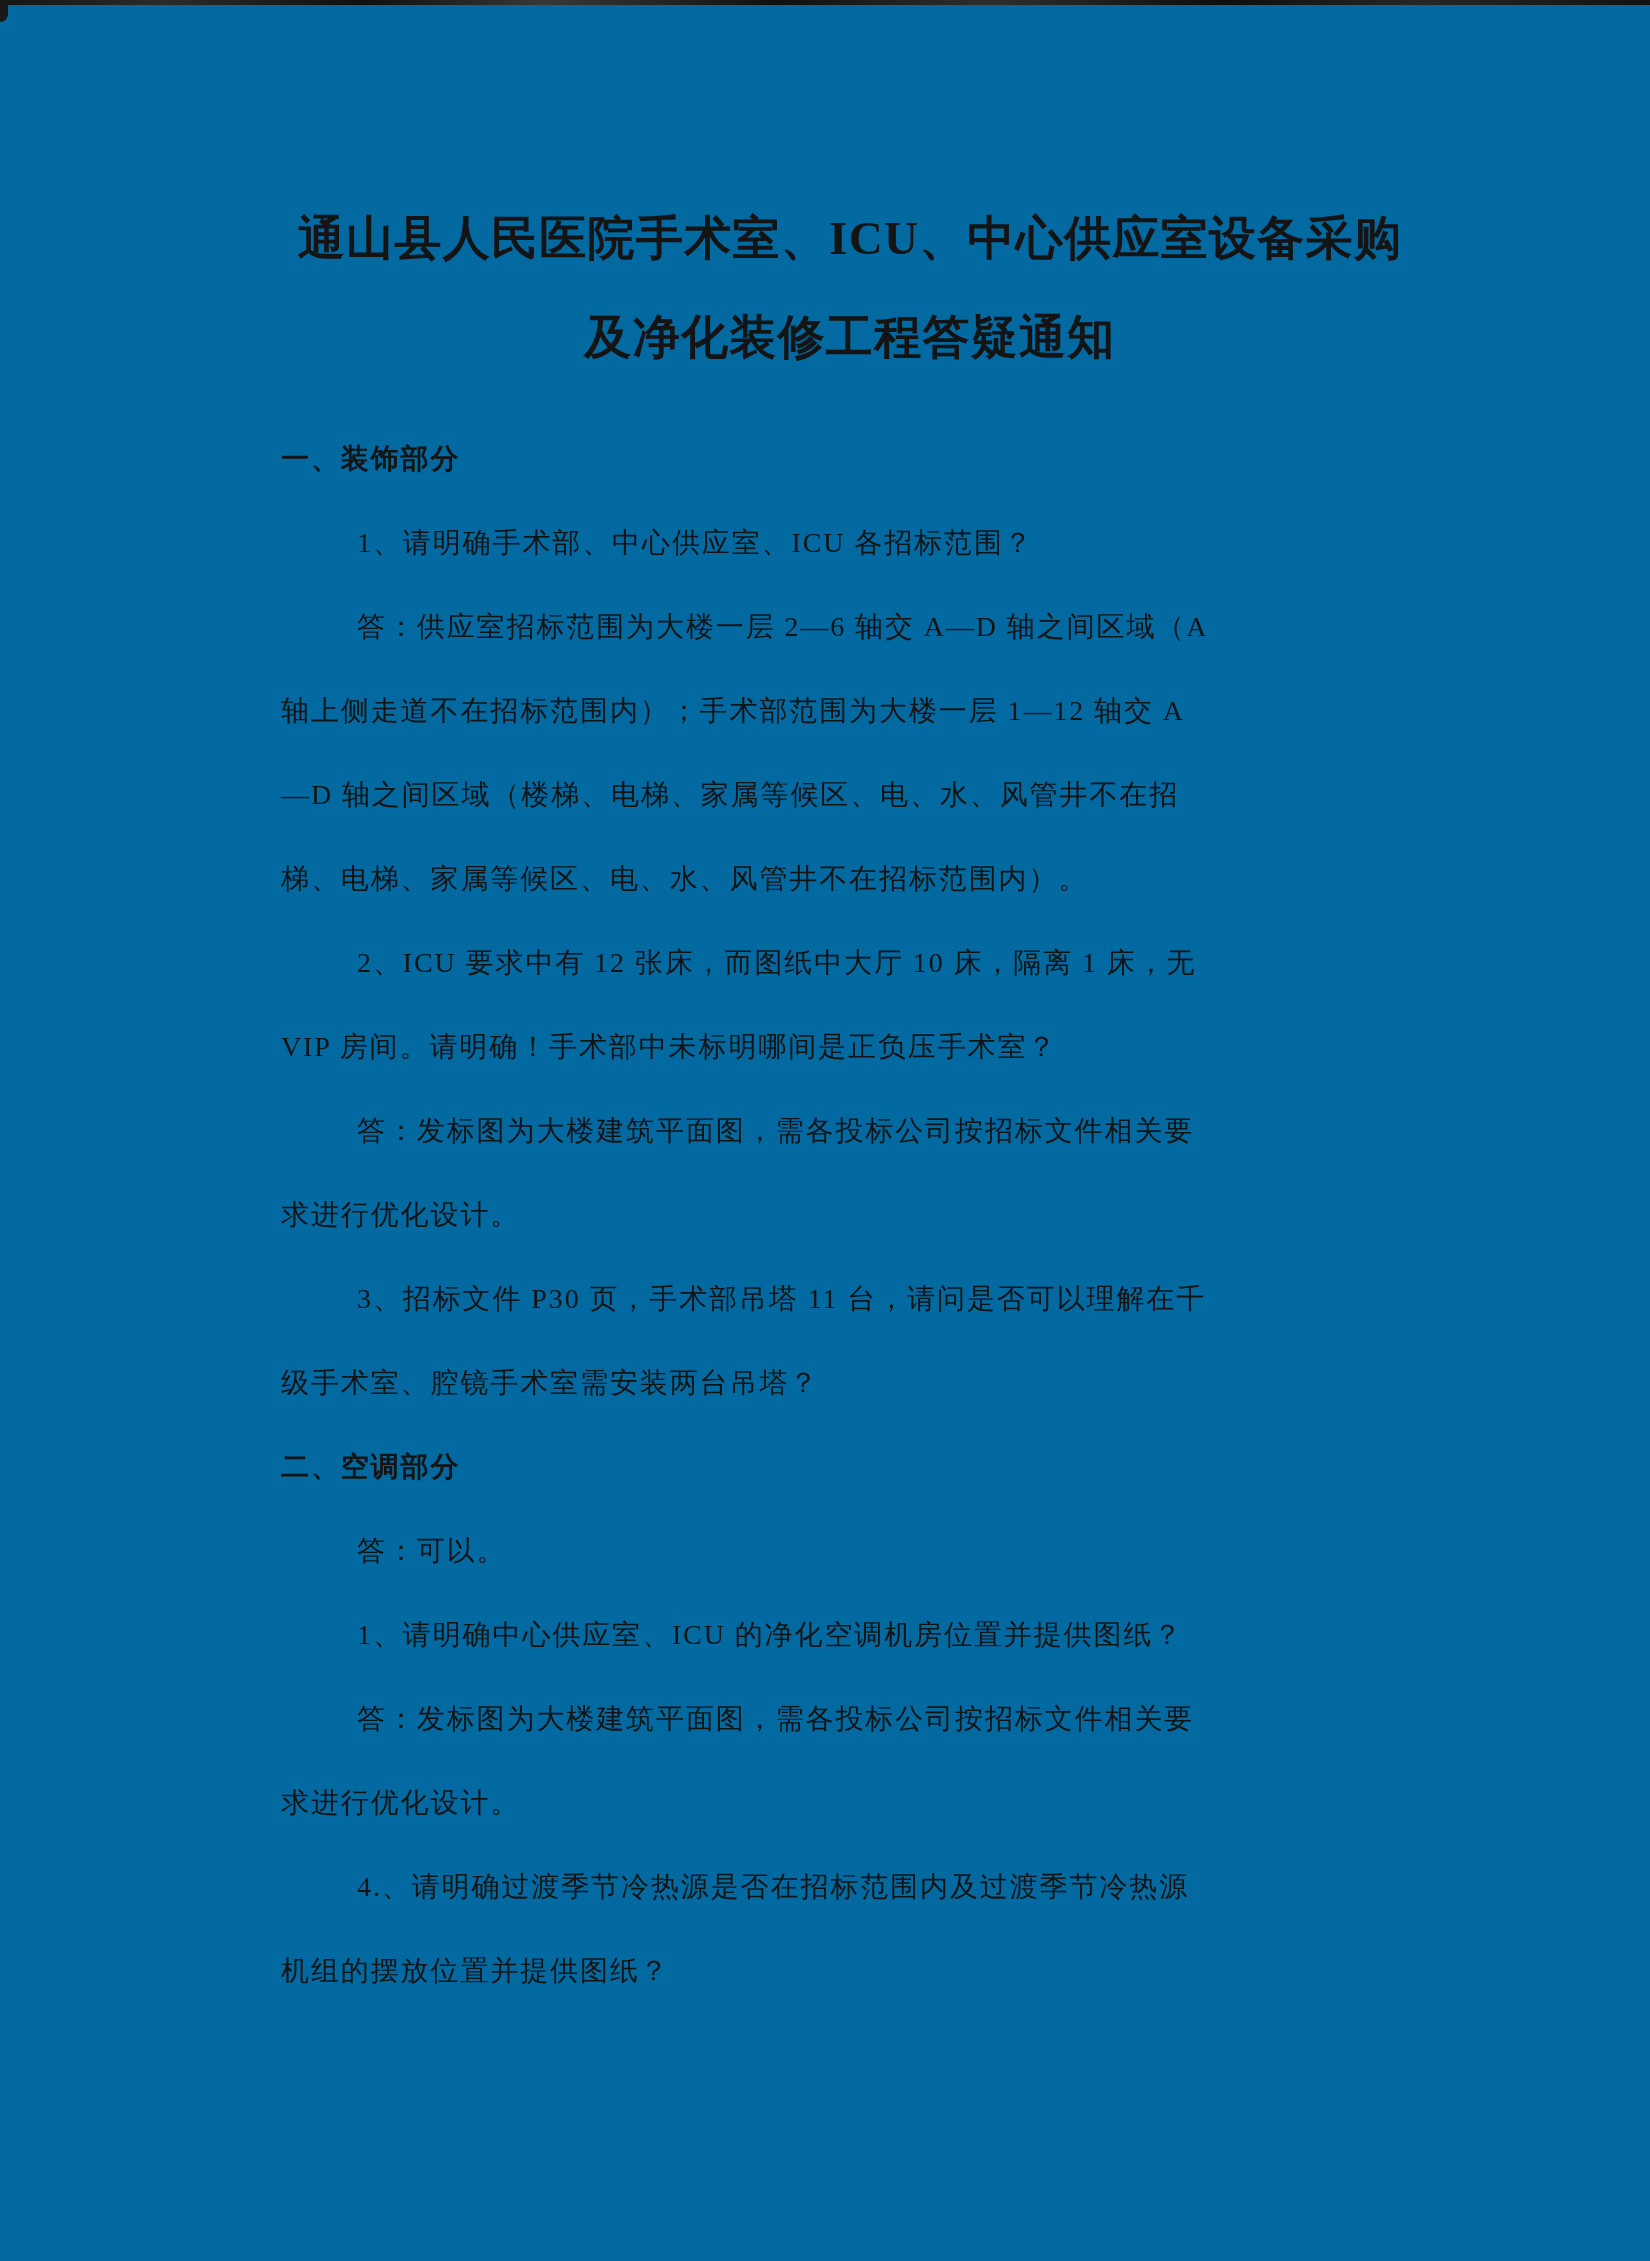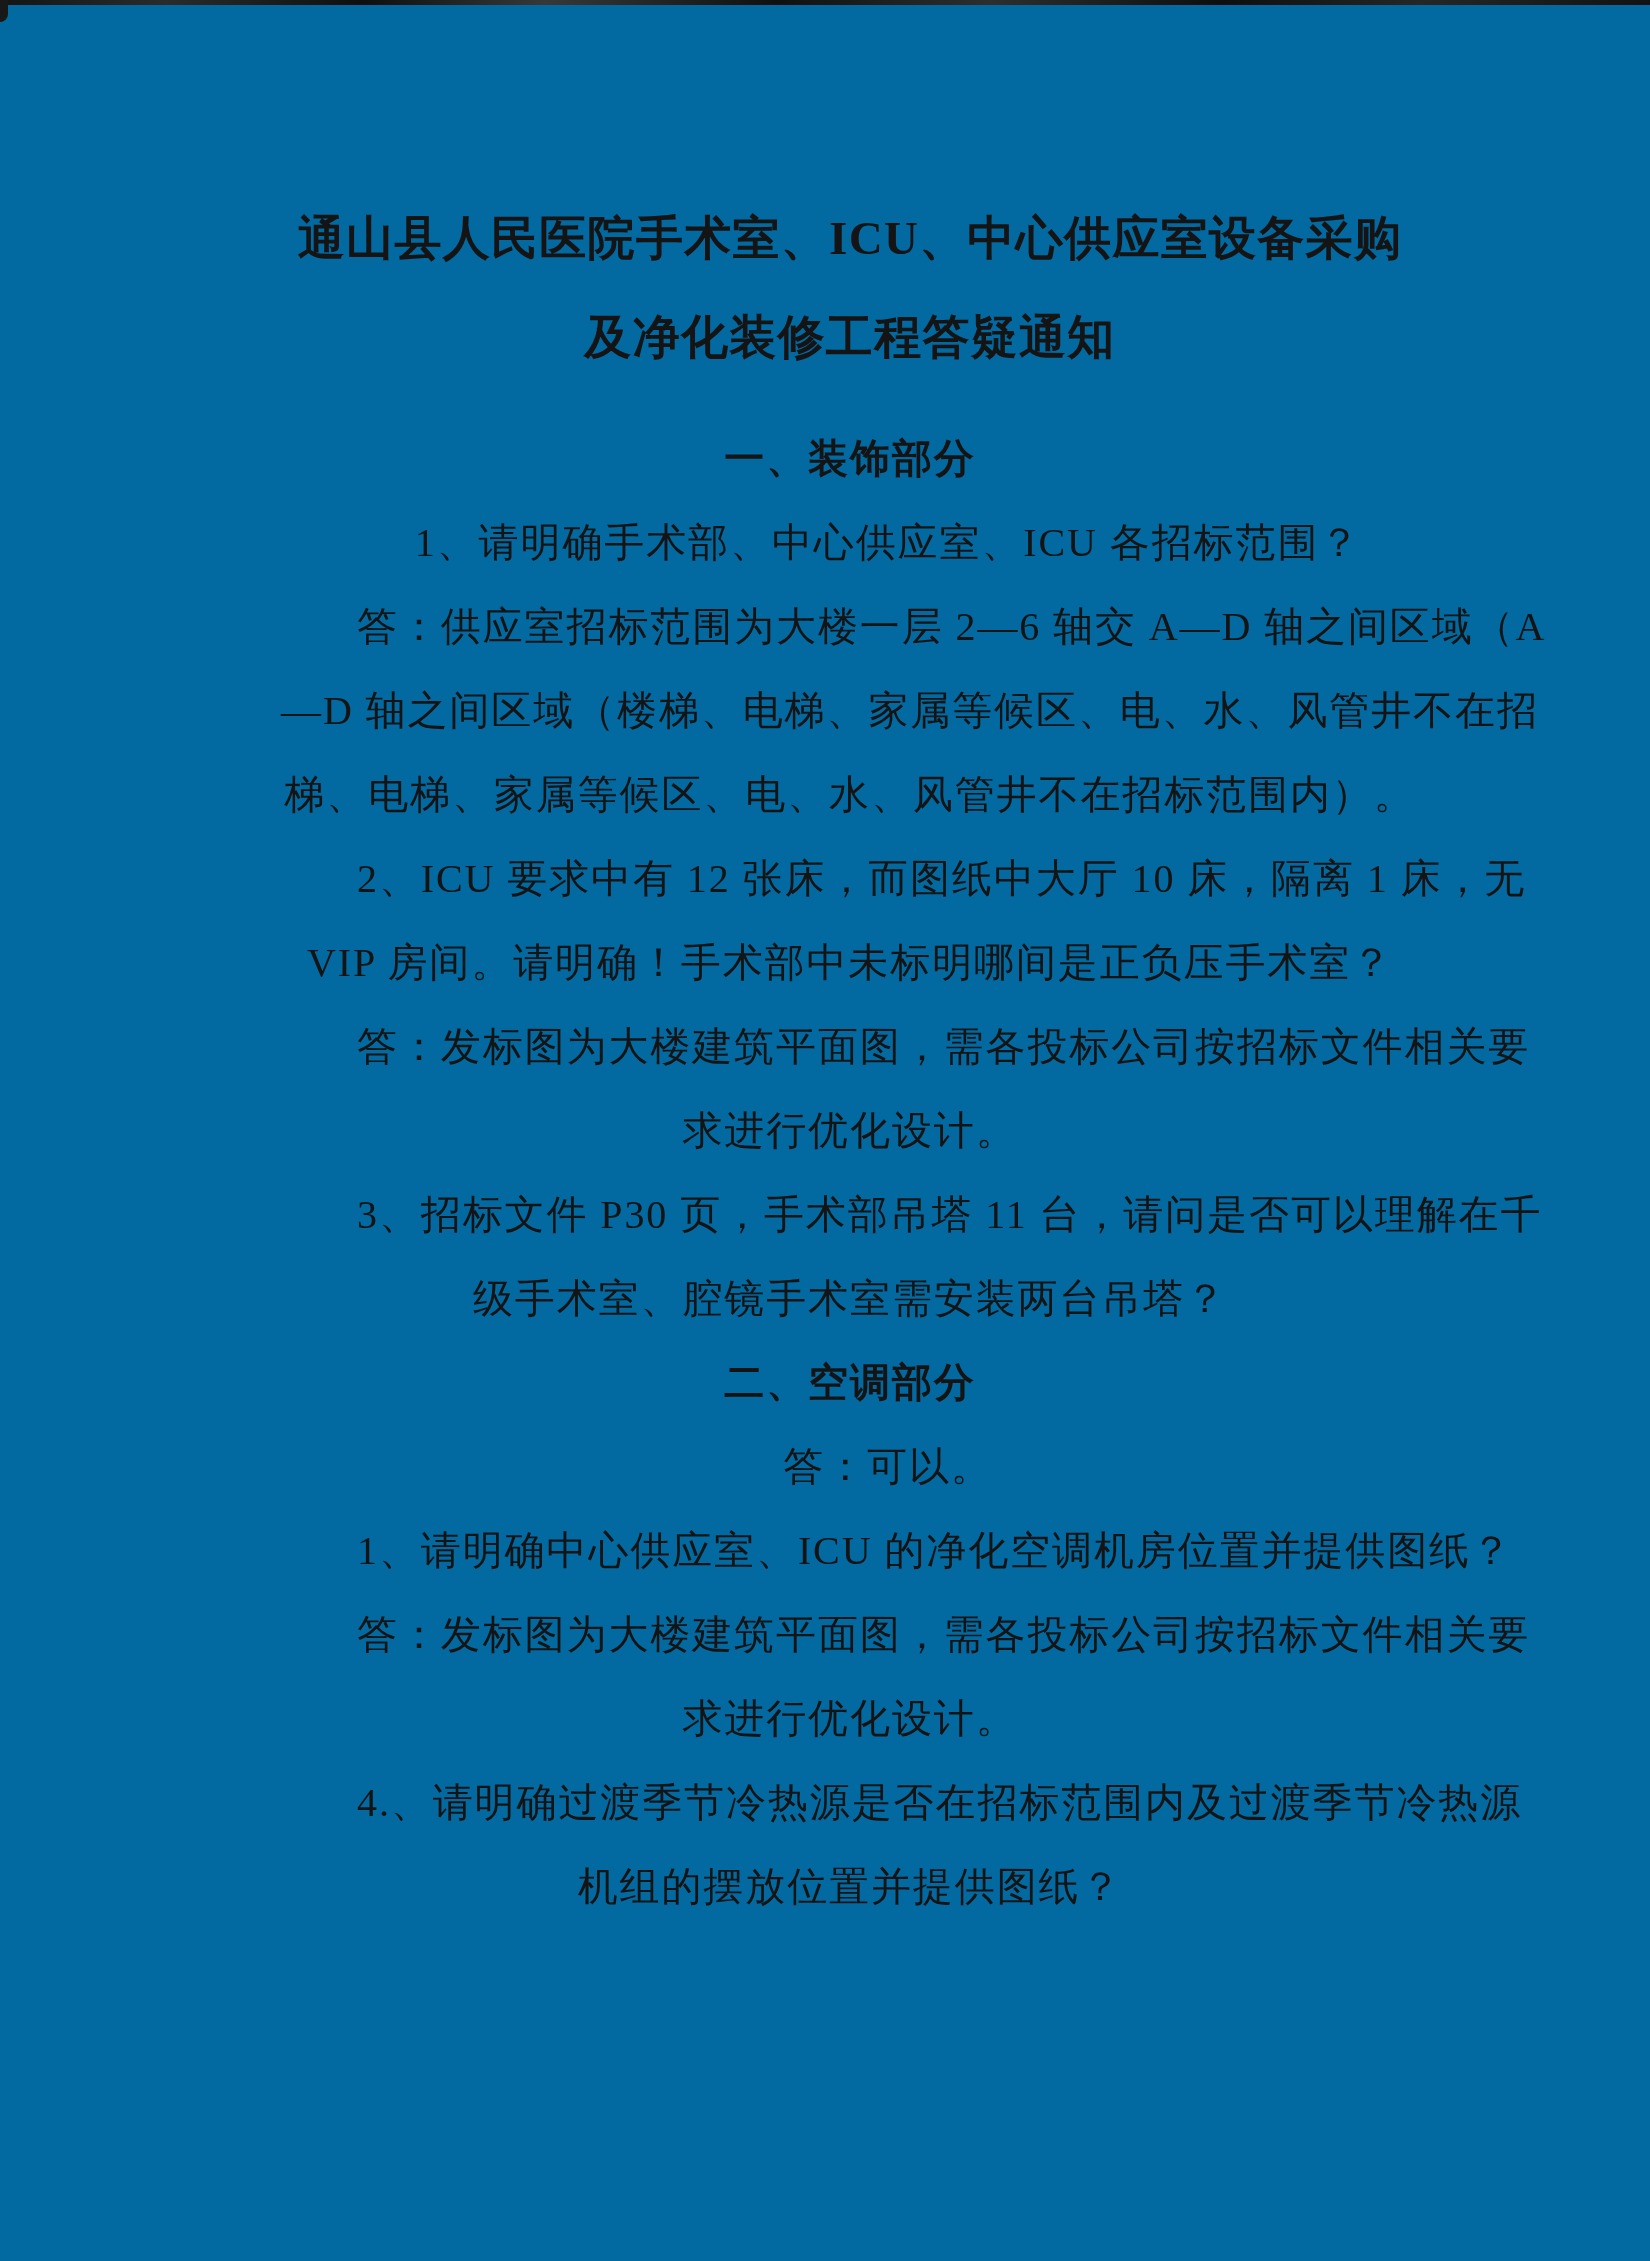--- a/index.html
+++ b/index.html
@@ -46,25 +46,24 @@
     font-size: 47px;
     line-height: 99px;
     font-weight: 700;
     letter-spacing: 1.3px;
     white-space: nowrap;
   }
   .body-block {
     margin-top: 30px;
   }
   .line {
-    font-size: 40px;
+    font-size: 28px;
     line-height: 84px;
     letter-spacing: 1.9px;
     white-space: nowrap;
-    text-align: center;
   }
   .line.heading {
     font-weight: 700;
   }
   .line.indent {
     padding-left: 76px;
   }
 </style>
 </head>
 <body>
@@ -78,20 +77,21 @@
 
     <div class="title-block">
       <div>通山县人民医院手术室、ICU、中心供应室设备采购</div>
       <div>及净化装修工程答疑通知</div>
     </div>
 
     <div class="body-block">
       <div class="line heading">一、装饰部分</div>
       <div class="line indent">1、请明确手术部、中心供应室、ICU 各招标范围？</div>
       <div class="line indent">答：供应室招标范围为大楼一层 2—6 轴交 A—D 轴之间区域（A</div>
+      <div class="line">轴上侧走道不在招标范围内）；手术部范围为大楼一层 1—12 轴交 A</div>
       <div class="line">—D 轴之间区域（楼梯、电梯、家属等候区、电、水、风管井不在招</div>
       <div class="line">梯、电梯、家属等候区、电、水、风管井不在招标范围内）。</div>
       <div class="line indent">2、ICU 要求中有 12 张床，而图纸中大厅 10 床，隔离 1 床，无</div>
       <div class="line">VIP 房间。请明确！手术部中未标明哪间是正负压手术室？</div>
       <div class="line indent">答：发标图为大楼建筑平面图，需各投标公司按招标文件相关要</div>
       <div class="line">求进行优化设计。</div>
       <div class="line indent">3、招标文件 P30 页，手术部吊塔 11 台，请问是否可以理解在千</div>
       <div class="line">级手术室、腔镜手术室需安装两台吊塔？</div>
       <div class="line heading">二、空调部分</div>
       <div class="line indent">答：可以。</div>

